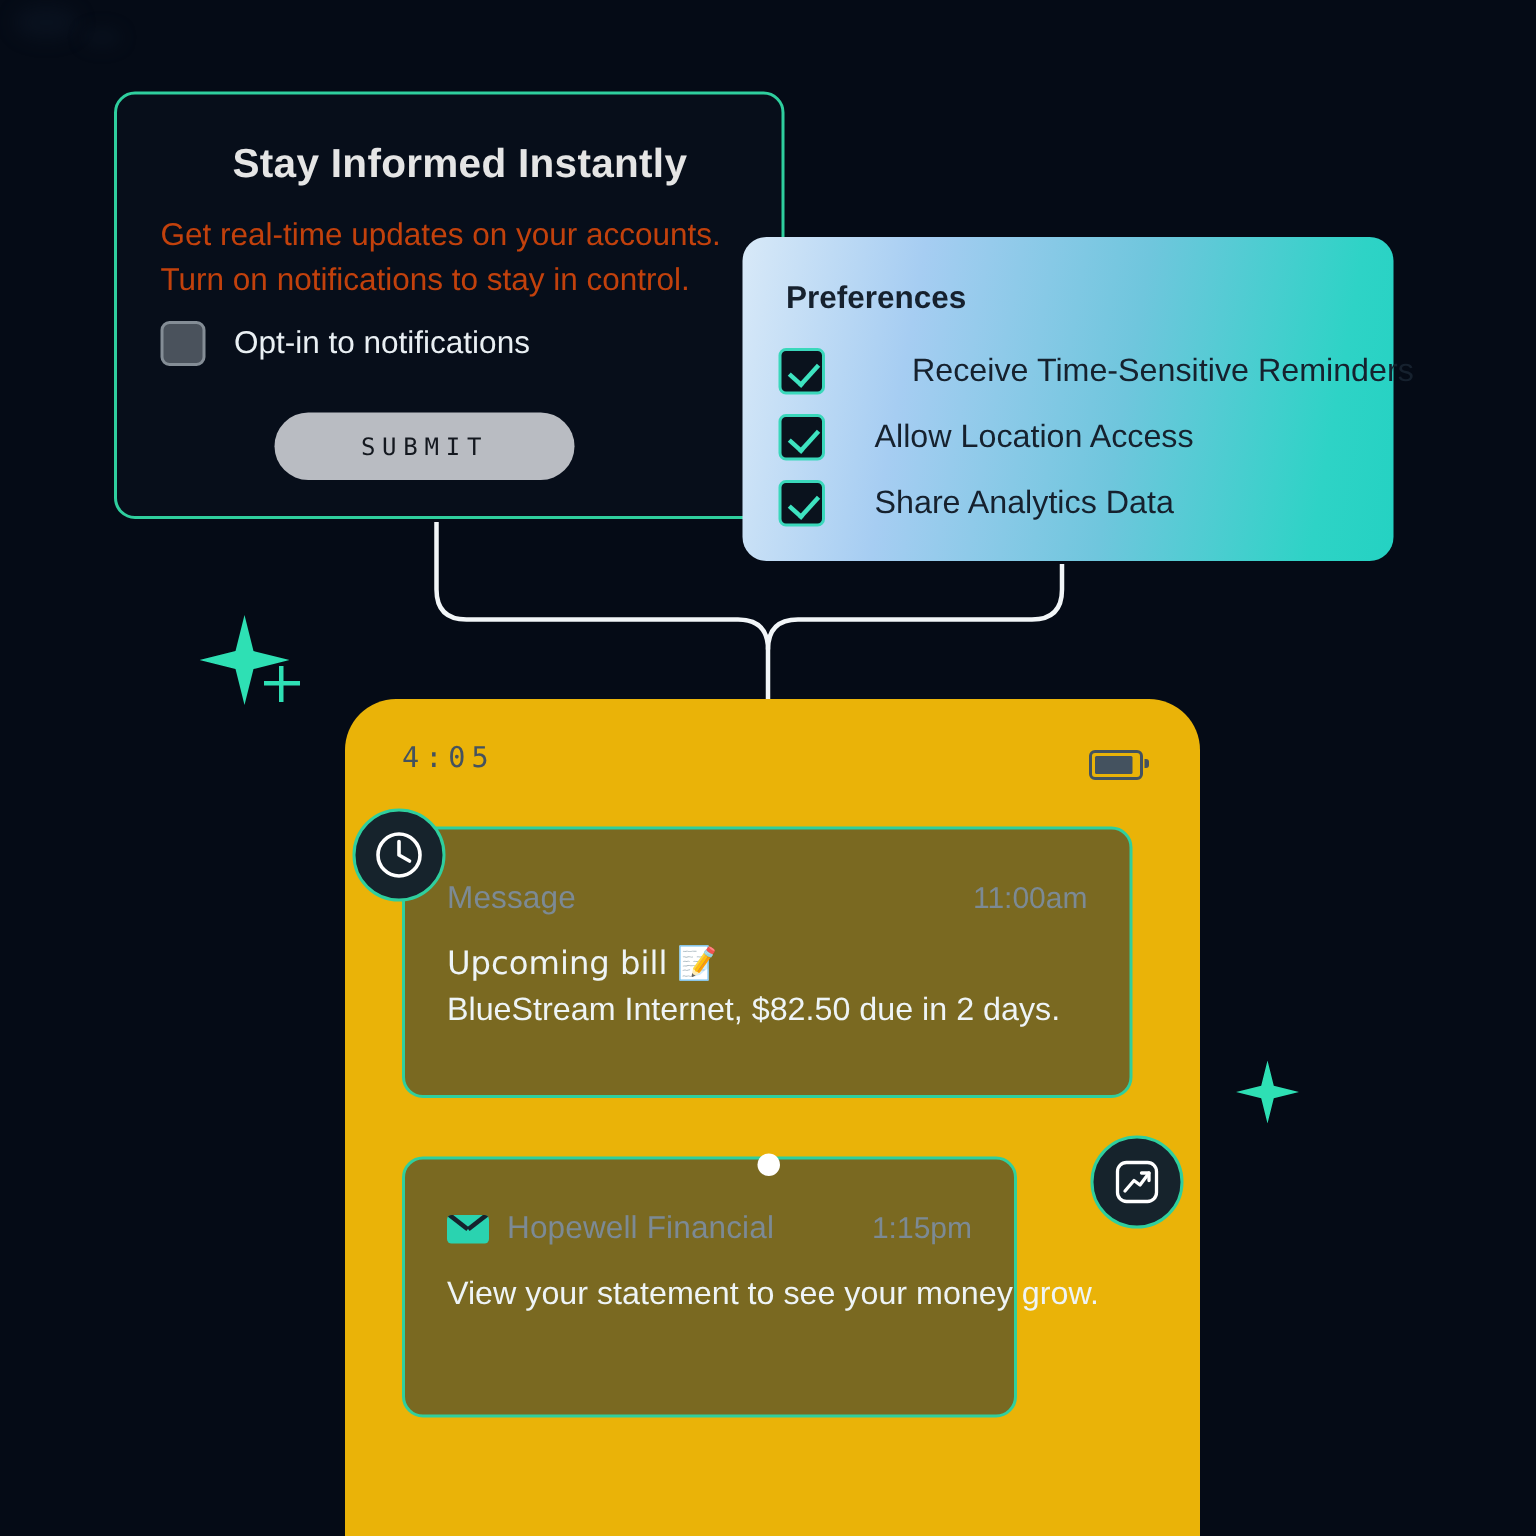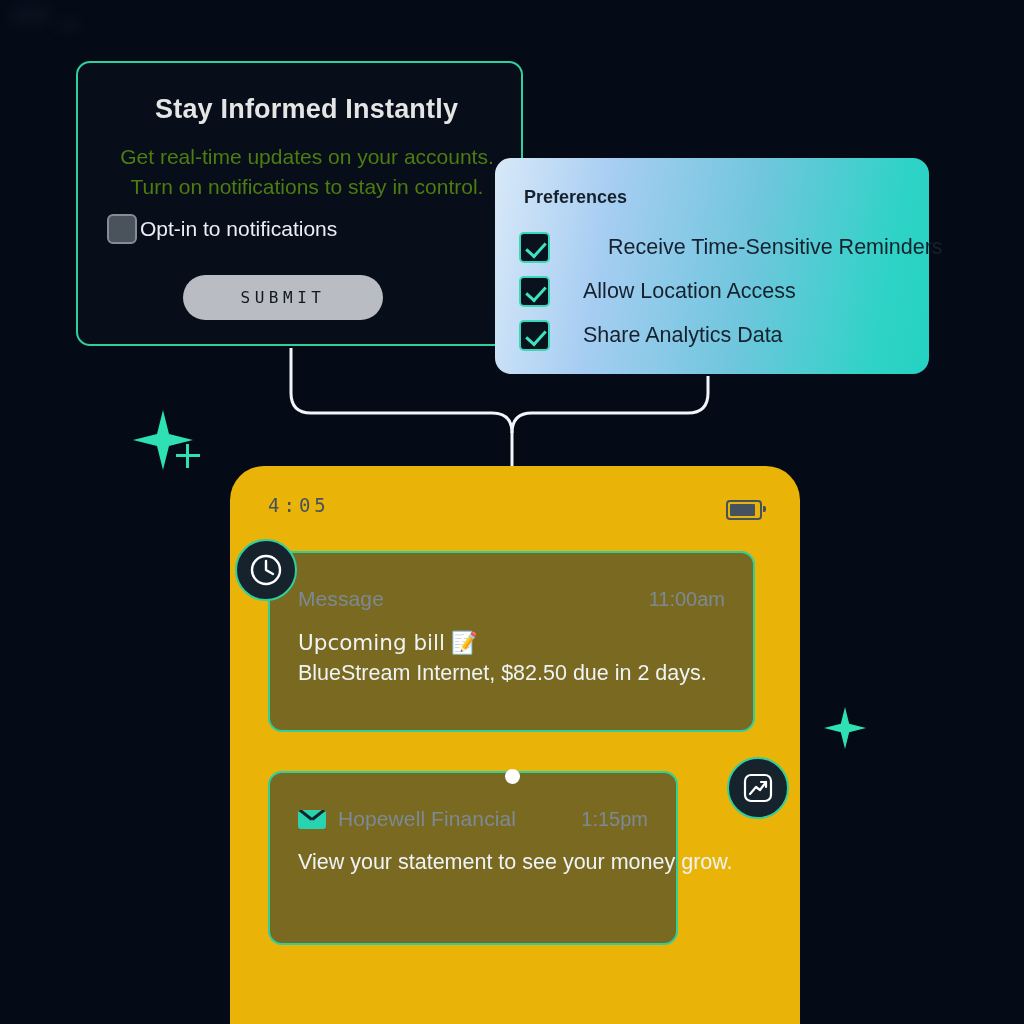--- a/index.html
+++ b/index.html
@@ -117,49 +117,49 @@
     position:absolute;left:76px;top:61px;width:447px;height:285px;
     border:2px solid #2fcf9e;border-radius:14px;
     background:#070e1a;box-sizing:border-box;
   }
   #informed-title{
     position:absolute;left:29px;top:31px;
     color:#e5e5e5;font-size:27px;font-weight:bold;letter-spacing:.2px;margin-left:48px;
   }
   #informed-desc{
     position:absolute;left:29px;top:79px;width:400px;
-    color:#4d7c0f;font-size:21px;line-height:30px;text-align:center;
+    color:#c2410c;font-size:21px;line-height:30px;
   }
   #informed-desc .line{white-space:nowrap;}
   #optin-row{
     position:absolute;left:29px;top:151px;display:flex;align-items:center;
   }
   #optin-checkbox{
     width:30px;height:30px;border-radius:6px;
     background:#4a525c;border:2px solid #848d96;box-sizing:border-box;
   }
-  #optin-label{margin-left:3px;color:#e9eff3;font-size:21px;}
+  #optin-label{margin-left:19px;color:#e9eff3;font-size:21px;}
   #submit-button{
     position:absolute;left:105px;top:212px;width:200px;height:45px;
     background:#b9bcc2;border:none;border-radius:23px;
     color:#14181f;font-size:16px;letter-spacing:4.5px;font-weight:normal;
     font-family:"DejaVu Sans Mono", monospace;
     cursor:pointer;
   }
 
   
   #card-prefs{
     position:absolute;left:495px;top:158px;width:434px;height:216px;
     border-radius:16px;
     background:linear-gradient(100deg,#d8e9f8 0%,#a6cdf2 26%,#6fc6dd 58%,#2ed3c6 88%,#24d2c2 100%);
     box-sizing:border-box;
   }
   #prefs-title{
     position:absolute;left:29px;top:29px;
-    color:#16212e;font-size:18px;font-weight:bold;
+    color:#16212e;font-size:21px;font-weight:bold;
   }
   .pref-row{
     position:absolute;left:24px;display:flex;align-items:center;
   }
   .pref-check{
     width:31px;height:31px;border-radius:5px;
     background:#0a121d;border:2px solid #3ad8bb;box-sizing:border-box;
     position:relative;flex:0 0 auto;
   }
   .pref-check::after{

